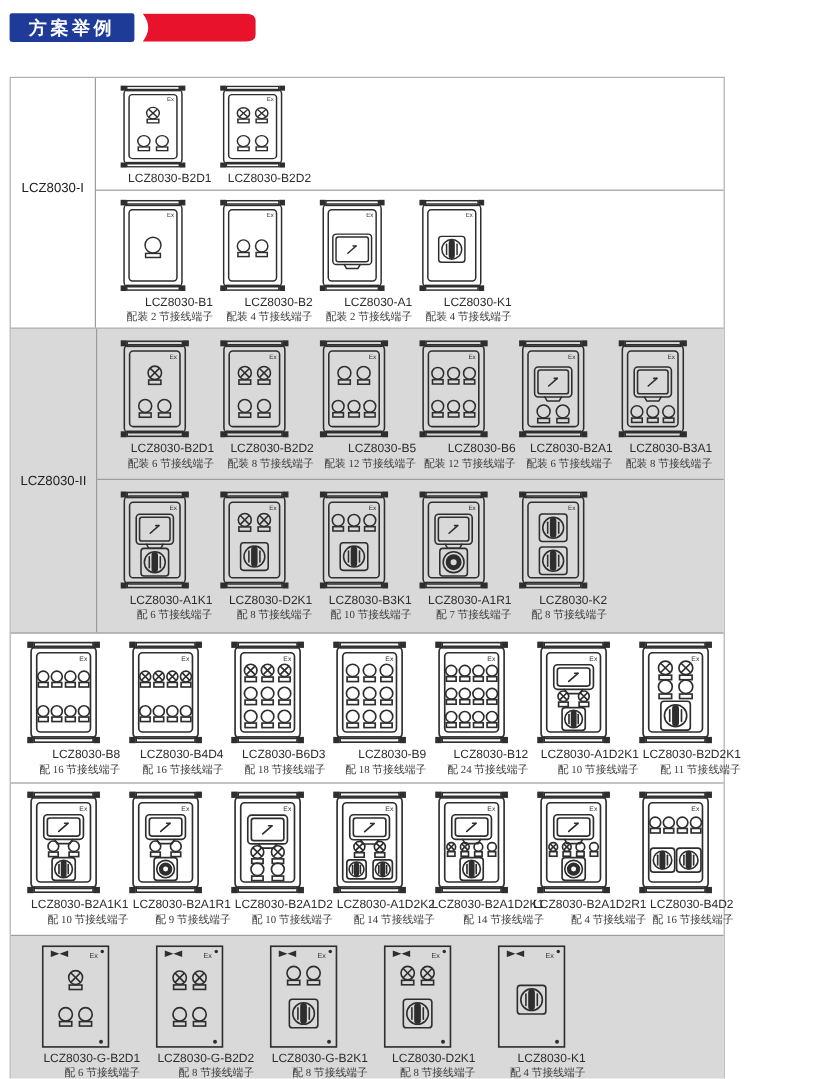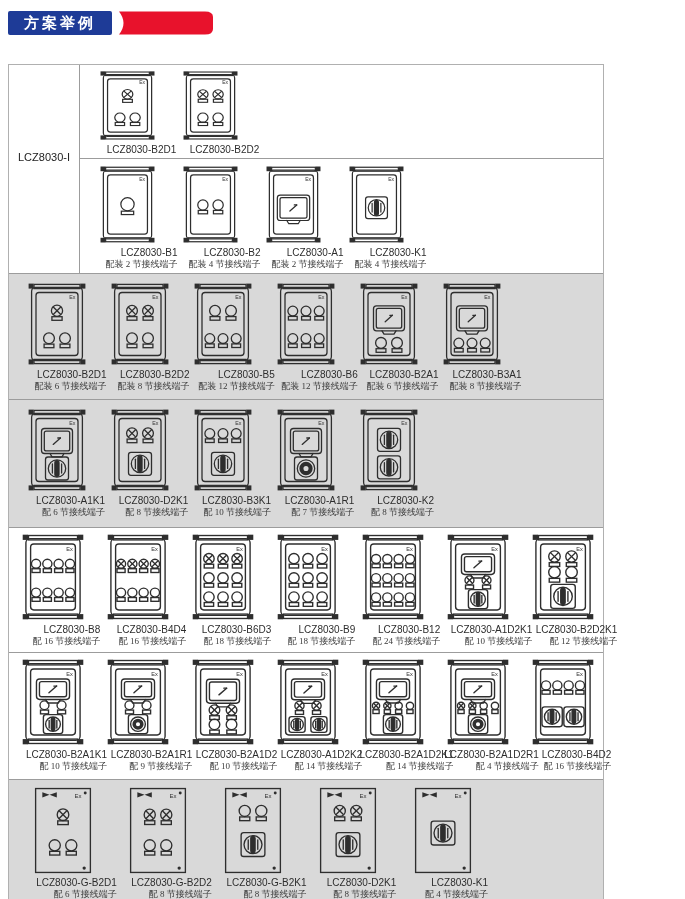--- a/index.html
+++ b/index.html
@@ -234,20 +234,21 @@
               </svg>
               <div class="caption">
                 <div class="model">LCZ8030-K1</div>
                 <div class="sub">配装 4 节接线端子</div>
               </div>
             </div>
           </div>
         </div>
       </div>
       <div class="group g1 shaded">
+        <div class="group-label">LCZ8030-II</div>
         <div class="group-content">
           <div class="row r0">
             <div class="cell">
               <svg class="dev" viewBox="0 0 60 84" preserveAspectRatio="none">
                 <g stroke="#2e2e2e" stroke-width="1.3" fill="none" stroke-linecap="round">
                   <rect x="7" y="2.4" width="46" height="4.2"></rect>
                   <rect x="7" y="77.4" width="46" height="4.2"></rect>
                   <rect x="4.6" y="5.4" width="50.8" height="73.2" rx="4"></rect>
                   <rect x="9" y="10.5" width="42" height="63" rx="3"></rect>
                   <rect x="1.6" y="1.6" width="5" height="5" fill="#2e2e2e" stroke="none"></rect>
@@ -1024,21 +1025,21 @@
                     <rect x="18.5" y="49" width="23" height="23" rx="2.5"></rect>
                     <circle cx="30" cy="60.5" r="8.7"></circle>
                     <rect x="27.9" y="52.7" width="4.1" height="15.6" rx="2.1" fill="#2e2e2e"></rect>
                     <line x1="25.4" y1="55.9" x2="25.4" y2="65.1"></line>
                     <line x1="34.6" y1="55.9" x2="34.6" y2="65.1"></line>
                   </g>
                 </g>
               </svg>
               <div class="caption">
                 <div class="model">LCZ8030-B2D2K1</div>
-                <div class="sub">配 12 节接线端子</div>
+                <div class="sub">配 11 节接线端子</div>
               </div>
             </div>
           </div>
           <div class="row r1">
             <div class="cell">
               <svg class="dev" viewBox="0 0 60 84" preserveAspectRatio="none">
                 <g stroke="#2e2e2e" stroke-width="1.3" fill="none" stroke-linecap="round">
                   <rect x="7" y="2.4" width="46" height="4.2"></rect>
                   <rect x="7" y="77.4" width="46" height="4.2"></rect>
                   <rect x="4.6" y="5.4" width="50.8" height="73.2" rx="4"></rect>

